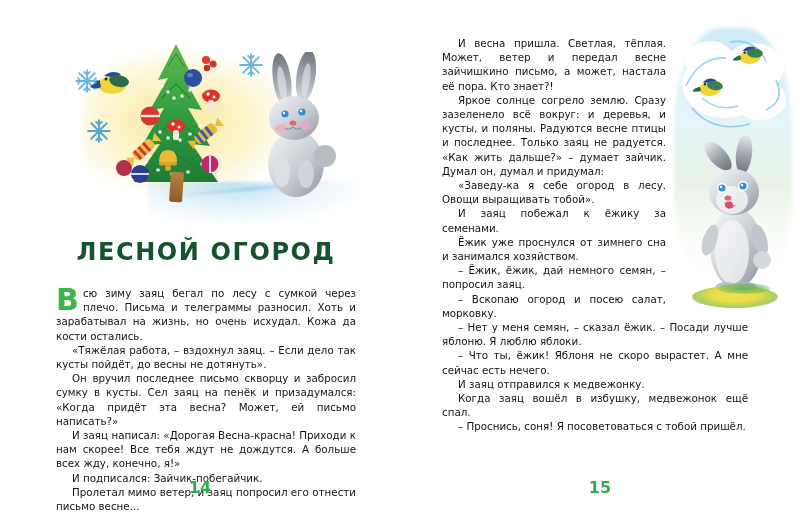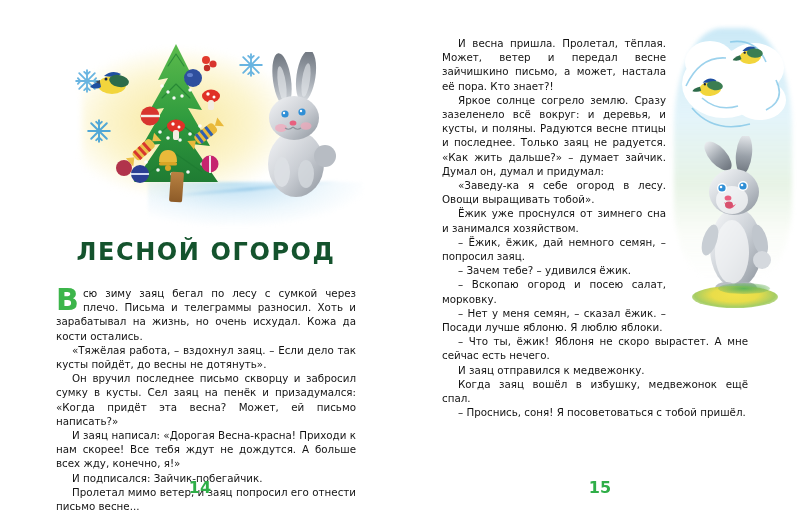--- a/index.html
+++ b/index.html
@@ -359,26 +359,26 @@
 
         <ellipse cx="38" cy="152" rx="11" ry="6" fill="#b9bfc6"></ellipse>
         <ellipse cx="58" cy="152" rx="11" ry="6" fill="#aeb5bc"></ellipse>
 
         <circle cx="74" cy="124" r="9" fill="#d5d9de"></circle>
       </svg>
       <div class="grass"></div>
     </div>
 
     <div class="body-text">
-      <p>И весна пришла. Пролетал, тёплая. Может, ветер и передал весне зайчишкино письмо, а может, настала её пора. Кто знает?!</p>
+      <p>И весна пришла. Светлая, тёплая. Может, ветер и передал весне зайчишкино письмо, а может, настала её пора. Кто знает?!</p>
       <p>Яркое солнце согрело землю. Сразу зазеленело всё вокруг: и деревья, и кусты, и поляны. Радуются весне птицы и последнее. Только заяц не радуется. «Как жить дальше?» – думает зайчик. Думал он, думал и придумал:</p>
       <p>«Заведу-ка я себе огород в лесу. Овощи выращивать тобой».</p>
+      <p>И заяц побежал к ёжику за семенами.</p>
       <p>Ёжик уже проснулся от зимнего сна и занимался хозяйством.</p>
       <p>– Ёжик, ёжик, дай немного семян, – попросил заяц.</p>
-      <p>– Зачем тебе? – удивился ёжик.</p>
       <p>– Вскопаю огород и посею салат, морковку.</p>
       <p>– Нет у меня семян, – сказал ёжик. – Посади лучше яблоню. Я люблю яблоки.</p>
       <p>– Что ты, ёжик! Яблоня не скоро вырастет. А мне сейчас есть нечего.</p>
       <p>И заяц отправился к медвежонку.</p>
       <p>Когда заяц вошёл в избушку, медвежонок ещё спал.</p>
       <p>– Проснись, соня! Я посоветоваться с тобой пришёл.</p>
     </div>
 
     <div class="folio">15</div>
   </div>

